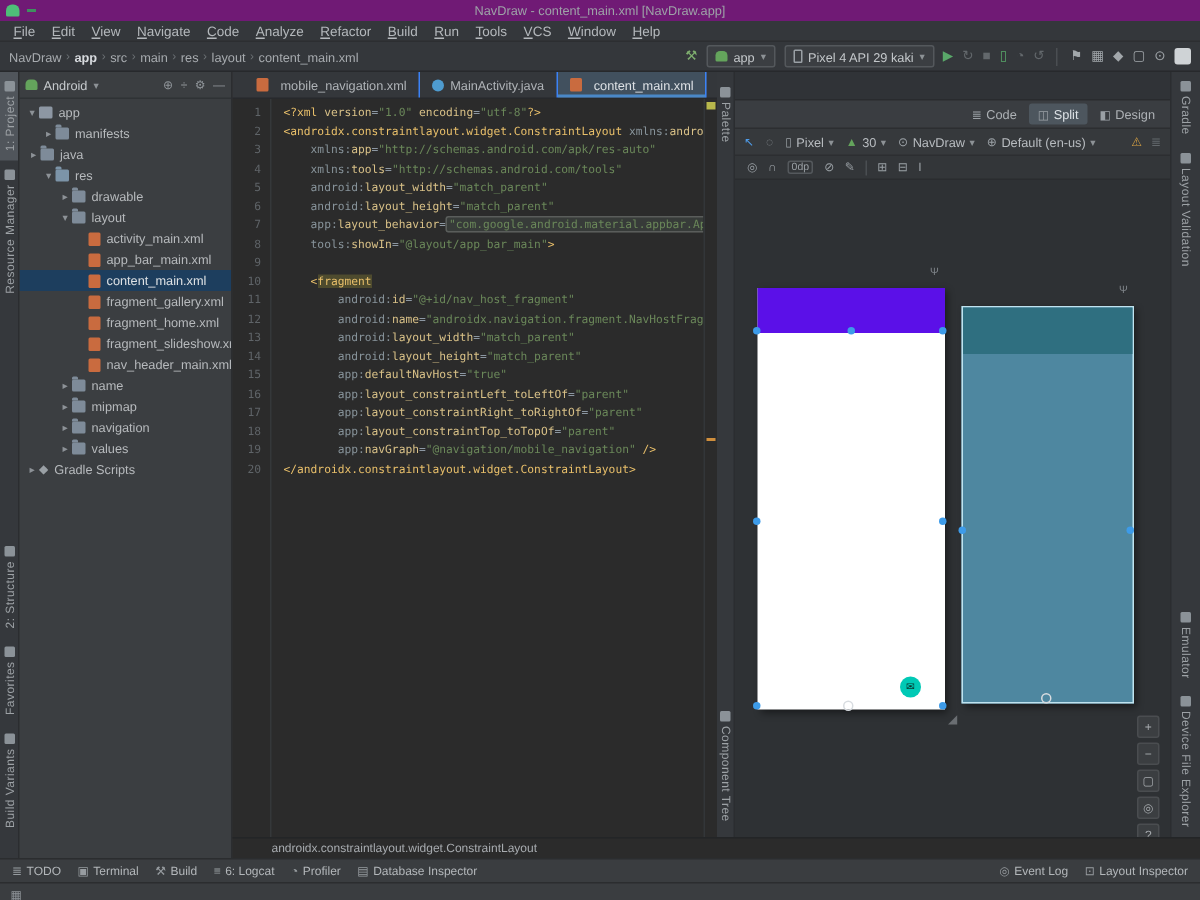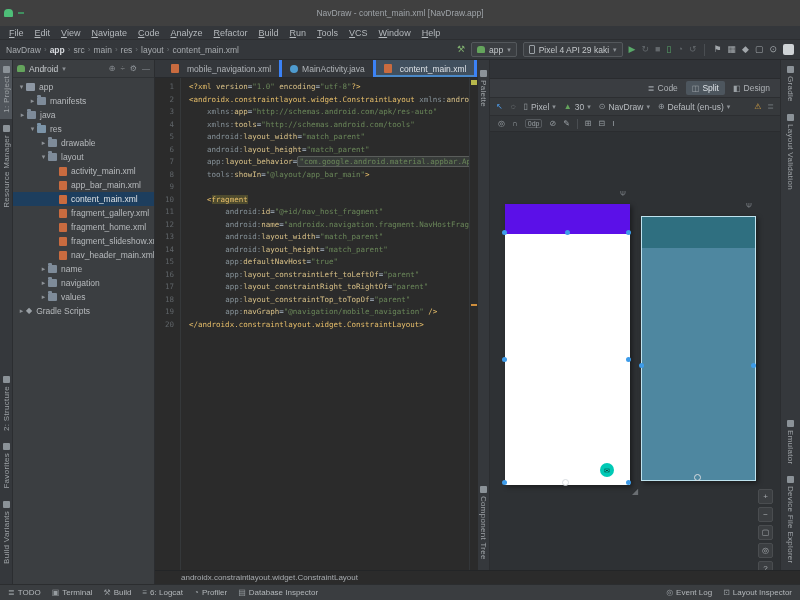--- a/index.html
+++ b/index.html
@@ -2,21 +2,21 @@
 <html><head>
 <meta charset="utf-8">
 <style>
   html,body{margin:0;padding:0;}
   body{width:800px;height:600px;overflow:hidden;background:#2b2b2b;
        font-family:"Liberation Sans",sans-serif;color:#bbbec1;font-size:9px;
        -webkit-user-select:none;user-select:none;}
   .app{width:800px;height:600px;display:flex;flex-direction:column;}
 
   
-  .titlebar{height:26px;background:#404040;display:flex;align-items:center;position:relative;flex:none;}
+  .titlebar{height:14px;background:#701a75;display:flex;align-items:center;position:relative;flex:none;}
   .as-logo{width:9px;height:8px;margin-left:4px;background:#4EBE78;border-radius:4px 4px 1px 1px;}
   .as-dash{width:6px;height:2px;margin-left:5px;background:#3f8f5f;}
   .title-text{position:absolute;left:0;right:0;text-align:center;font-size:8.5px;color:#9ea3a8;}
   .menubar{height:13px;background:#34373b;display:flex;align-items:center;padding-left:4px;gap:1px;flex:none;border-bottom:1px solid #2c2e31;}
   .menu-item{padding:0 5px;color:#b4b8bc;cursor:default;}
   .menu-item .u{text-decoration:underline;}
   .toolbar{height:19px;background:#34373b;border-bottom:1px solid #27292c;display:flex;align-items:center;flex:none;padding:0 6px;}
   .crumbs{display:flex;align-items:center;gap:3px;font-size:8.5px;color:#a7abaf;}
   .crumb.bold{color:#d7dade;font-weight:bold;}
   .crumb-sep{color:#6c7175;font-size:8px;}
@@ -56,21 +56,21 @@
   .ti.module{background:#8d97a3;}
   .ti.folder,.ti.folder-res{background:#7e8b99;position:relative;}
   .ti.folder::before,.ti.folder-res::before{content:"";position:absolute;top:-2px;left:0;width:4px;height:2px;background:inherit;border-radius:1px 1px 0 0;}
   .ti.folder-res{background:#7c94a8;}
   .ti.xml{background:#C96B3F;width:8px;height:9px;}
   .ti.gradle{background:none;color:#9aa0a5;font-size:8px;line-height:8px;width:auto;}
 
   
   .editor-col{width:323px;flex:none;display:flex;flex-direction:column;background:#2b2b2b;}
   .tabbar{height:17px;background:#34373b;border-bottom:1px solid #27292c;display:flex;align-items:stretch;padding-left:8px;flex:none;}
-  .tab{display:flex;align-items:center;gap:4px;padding:0 8px;font-size:8.5px;color:#b0b4b8;border-right:3px solid #3b82f6;cursor:default;}
+  .tab{display:flex;align-items:center;gap:4px;padding:0 8px;font-size:8.5px;color:#b0b4b8;border-right:1px solid #3b82f6;cursor:default;}
   .tab.active{background:#41505e;color:#dde1e5;box-shadow:inset 0 -2px 0 #4A88C7;}
   .jicon{width:8px;height:8px;border-radius:50%;background:#4E9BCF;display:inline-block;}
   .editor-body{flex:1;display:flex;overflow:hidden;}
   .gutter{width:26px;flex:none;text-align:right;padding:3px 6px 0 0;box-sizing:border-box;color:#5f6468;
           font-family:"DejaVu Sans Mono",monospace;font-size:7.5px;line-height:12.5px;border-right:1px solid #35383a;}
   .gut-line{height:12.5px;}
   .code{flex:1;overflow:hidden;padding:3px 0 0 8px;font-family:"DejaVu Sans Mono",monospace;font-size:7.5px;line-height:12.5px;white-space:pre;cursor:text;}
   .code-line{height:12.5px;}
   .c-tag{color:#E8BF6A;}
   .c-ns{color:#87939A;}
@@ -317,20 +317,25 @@
             <span>nav_header_main.xml</span>
           </div>
           <div class="tree-row" style="padding-left: 26px;">
             <span class="expander">▸</span>
             <span class="ti folder"></span>
             <span>name</span>
           </div>
           <div class="tree-row" style="padding-left: 26px;">
             <span class="expander">▸</span>
             <span class="ti folder"></span>
+            <span>mipmap</span>
+          </div>
+          <div class="tree-row" style="padding-left: 26px;">
+            <span class="expander">▸</span>
+            <span class="ti folder"></span>
             <span>navigation</span>
           </div>
           <div class="tree-row" style="padding-left: 26px;">
             <span class="expander">▸</span>
             <span class="ti folder"></span>
             <span>values</span>
           </div>
           <div class="tree-row" style="padding-left: 4px;">
             <span class="expander">▸</span>
             <span class="ti gradle">◆</span>

